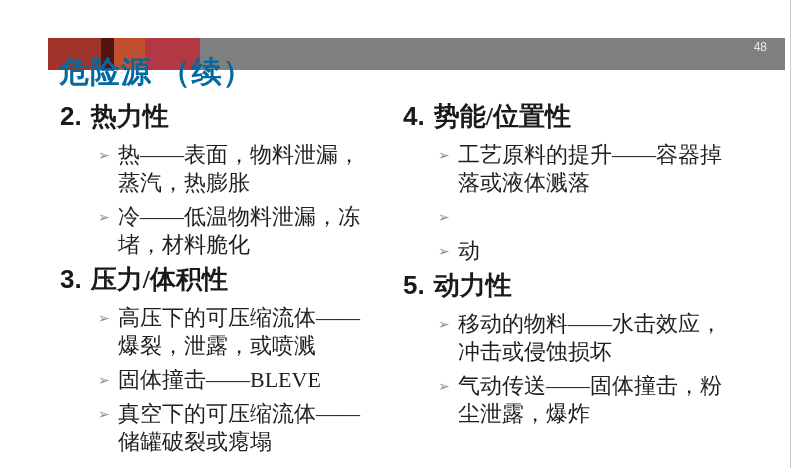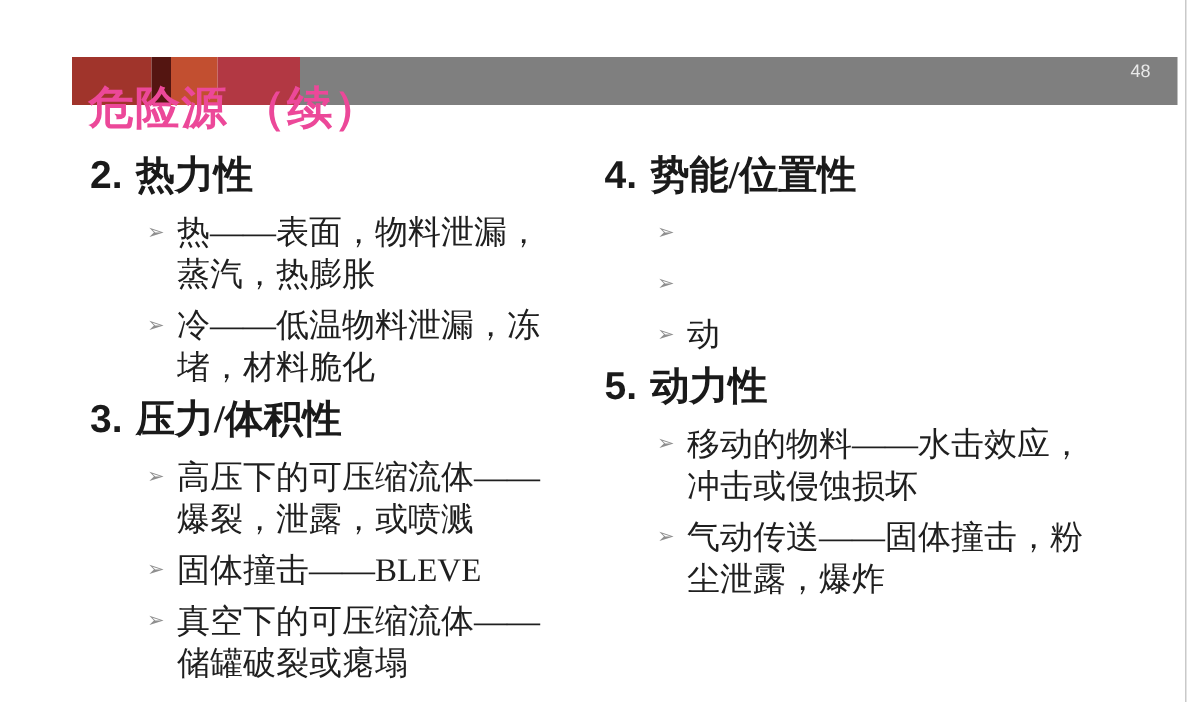--- a/index.html
+++ b/index.html
@@ -28,21 +28,21 @@
   .blk-gray {
     flex:1; background:#7F7F7F;
     color:#E9E9E9; text-align:right;
     font:12px/18px "Liberation Sans", sans-serif;
     padding-right:18px; box-sizing:border-box;
   }
   
   .title {
     position:absolute; left:59px; top:52px;
     font-size:30px; font-weight:bold; letter-spacing:1px;
-    color:#ec4899;
+    color:#0369a1;
     white-space:nowrap;
   }
   
   .col { position:absolute; top:102px; }
   .col-left  { left:60px;  width:340px; }
   .col-right { left:403px; width:360px; }
 
   .heading {
     display:flex; align-items:baseline;
     font-size:26px; line-height:28px; font-weight:bold;
@@ -139,20 +139,24 @@
 
   <div class="col col-right">
 
     <div class="section">
       <div class="heading">
         <span class="num">4.</span>
         <span class="htext">势能/位置性</span>
       </div>
       <div class="bullet">
         <span class="arrow">➢</span>
+        <div class="text">
+          <div class="line">工艺原料的提升——容器掉</div>
+          <div class="line">落或液体溅落</div>
+        </div>
       </div>
       <div class="bullet">
         <span class="arrow">➢</span>
       </div>
       <div class="bullet">
         <span class="arrow">➢</span>
         <div class="text">
           <div class="line">动</div>
         </div>
       </div>

